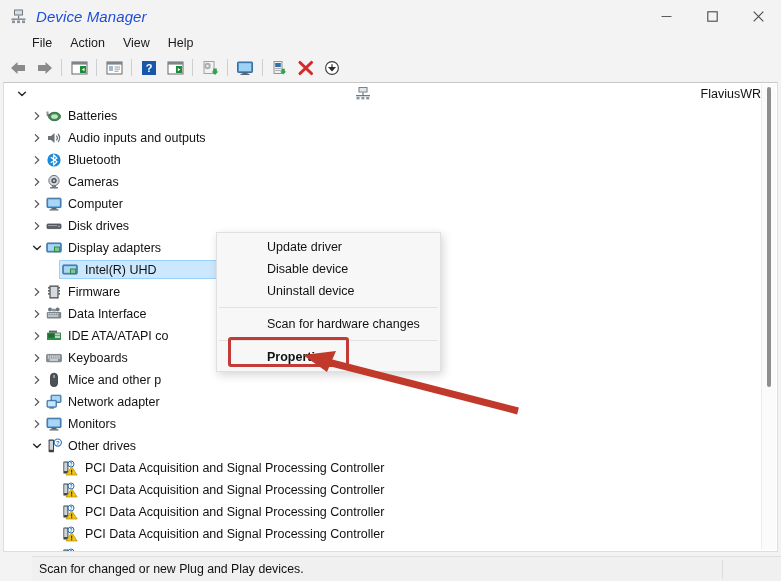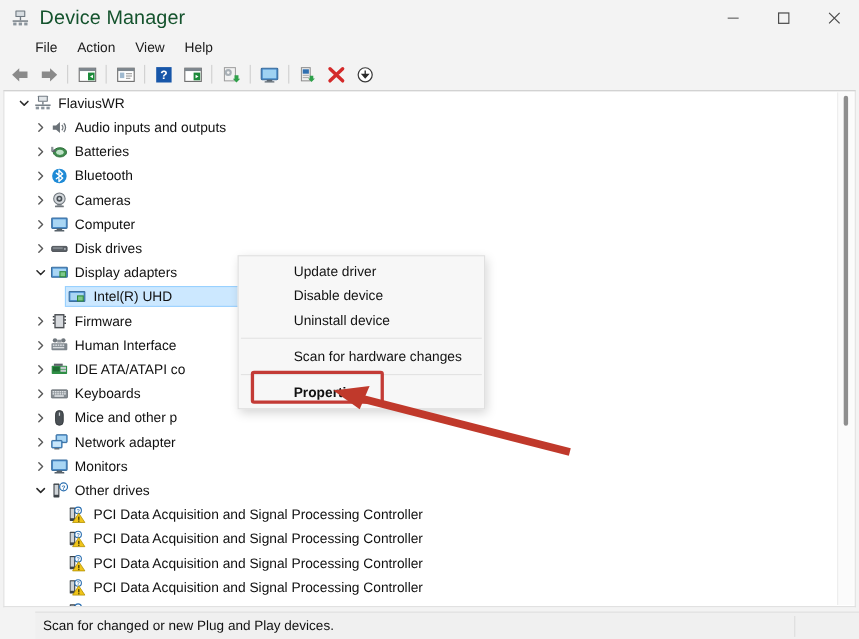--- a/index.html
+++ b/index.html
@@ -39,23 +39,24 @@
   }
   #titlebar .app-icon {
     margin-left: 10px;
     width: 17px;
     height: 17px;
     position: relative;
     flex: 0 0 auto;
   }
   #titlebar .title-text {
     margin-left: 9px;
-    font-size: 18px;
-    color: #14532d;
+    font-size: 15px;
+    color: #1d4ed8;
     letter-spacing: 0.1px;
+    font-style: italic;
   }
   #win-controls {
     position: absolute;
     right: 0; top: 0;
     height: 32px;
     display: flex;
   }
   .win-btn {
     width: 46px;
     height: 32px;
@@ -159,21 +160,21 @@
     display: flex;
     align-items: center;
     justify-content: center;
     margin-right: 5px;
   }
   .nlabel {
     font-size: 12.5px;
     color: #111111;
     line-height: 22px;
   }
-  .lvl0 { padding-left: 10px; }
+  .lvl0 { padding-left: 10px; justify-content: space-between; }
   .lvl1 { padding-left: 25px; }
   .lvl2 { padding-left: 57px; }
   .lvl2 .nicon { margin-right: 6px; }
 
   .node.selected .sel-box {
     position: absolute;
     left: 55px;
     top: 1px;
     height: 19px;
     width: 204px;
@@ -459,43 +460,43 @@
       </div>
 
       <div class="node lvl1">
         <span class="chev">
           <svg width="10" height="10" viewBox="0 0 10 10">
               <path d="M3.3 1.6 L6.7 5 L3.3 8.4" stroke="#5a5a5a" stroke-width="1.3" fill="none" stroke-linecap="round" stroke-linejoin="round"></path>
             </svg>
         </span>
         <span class="nicon">
           <svg width="16" height="16" viewBox="0 0 16 16">
-            <path d="M2 6 L5 6 L8.5 3 L8.5 13 L5 10 L2 10 Z" fill="#6b7278"></path>
-            <path d="M10.2 5.6 a3.4 3.4 0 0 1 0 4.8" stroke="#6b7278" stroke-width="1.2" fill="none"></path>
-            <path d="M12 4 a5.8 5.8 0 0 1 0 8" stroke="#6b7278" stroke-width="1.2" fill="none"></path>
-          </svg>
-        </span>
-        <span class="nlabel">Audio inputs and outputs</span>
-      </div>
-
-      <div class="node lvl1">
-        <span class="chev">
-          <svg width="10" height="10" viewBox="0 0 10 10">
-              <path d="M3.3 1.6 L6.7 5 L3.3 8.4" stroke="#5a5a5a" stroke-width="1.3" fill="none" stroke-linecap="round" stroke-linejoin="round"></path>
-            </svg>
-        </span>
-        <span class="nicon">
-          <svg width="16" height="16" viewBox="0 0 16 16">
             <ellipse cx="8.5" cy="8.5" rx="6" ry="4.2" fill="#3f8d4e" stroke="#2d6b39" stroke-width="0.9"></ellipse>
             <ellipse cx="8.5" cy="8.5" rx="3.4" ry="2.3" fill="#bfe3c8"></ellipse>
             <rect x="1" y="6" width="3.5" height="2.2" fill="#5b6168"></rect>
             <rect x="0.5" y="3.5" width="2" height="4" fill="#8c9298"></rect>
           </svg>
         </span>
         <span class="nlabel">Batteries</span>
+      </div>
+
+      <div class="node lvl1">
+        <span class="chev">
+          <svg width="10" height="10" viewBox="0 0 10 10">
+              <path d="M3.3 1.6 L6.7 5 L3.3 8.4" stroke="#5a5a5a" stroke-width="1.3" fill="none" stroke-linecap="round" stroke-linejoin="round"></path>
+            </svg>
+        </span>
+        <span class="nicon">
+          <svg width="16" height="16" viewBox="0 0 16 16">
+            <path d="M2 6 L5 6 L8.5 3 L8.5 13 L5 10 L2 10 Z" fill="#6b7278"></path>
+            <path d="M10.2 5.6 a3.4 3.4 0 0 1 0 4.8" stroke="#6b7278" stroke-width="1.2" fill="none"></path>
+            <path d="M12 4 a5.8 5.8 0 0 1 0 8" stroke="#6b7278" stroke-width="1.2" fill="none"></path>
+          </svg>
+        </span>
+        <span class="nlabel">Audio inputs and outputs</span>
       </div>
 
       <div class="node lvl1">
         <span class="chev">
           <svg width="10" height="10" viewBox="0 0 10 10">
               <path d="M3.3 1.6 L6.7 5 L3.3 8.4" stroke="#5a5a5a" stroke-width="1.3" fill="none" stroke-linecap="round" stroke-linejoin="round"></path>
             </svg>
         </span>
         <span class="nicon">
           <svg width="16" height="16" viewBox="0 0 16 16">
@@ -621,21 +622,21 @@
             <rect x="4.2" y="7.1" width="1.6" height="1.4" fill="#d8dcdf"></rect>
             <rect x="6.4" y="7.1" width="1.6" height="1.4" fill="#d8dcdf"></rect>
             <rect x="8.6" y="7.1" width="1.6" height="1.4" fill="#d8dcdf"></rect>
             <rect x="10.8" y="7.1" width="1.6" height="1.4" fill="#d8dcdf"></rect>
             <rect x="2" y="9.3" width="10.4" height="1.4" fill="#d8dcdf"></rect>
             <circle cx="4" cy="3.4" r="2" fill="#6f767c"></circle>
             <circle cx="11.6" cy="3.4" r="2" fill="#6f767c"></circle>
             <rect x="6" y="2.8" width="4" height="2.6" fill="#8b9298"></rect>
           </svg>
         </span>
-        <span class="nlabel">Human Interface</span>
+        <span class="nlabel">Data Interface</span>
       </div>
 
       <div class="node lvl1">
         <span class="chev">
           <svg width="10" height="10" viewBox="0 0 10 10">
               <path d="M3.3 1.6 L6.7 5 L3.3 8.4" stroke="#5a5a5a" stroke-width="1.3" fill="none" stroke-linecap="round" stroke-linejoin="round"></path>
             </svg>
         </span>
         <span class="nicon">
           <svg width="16" height="16" viewBox="0 0 16 16">

